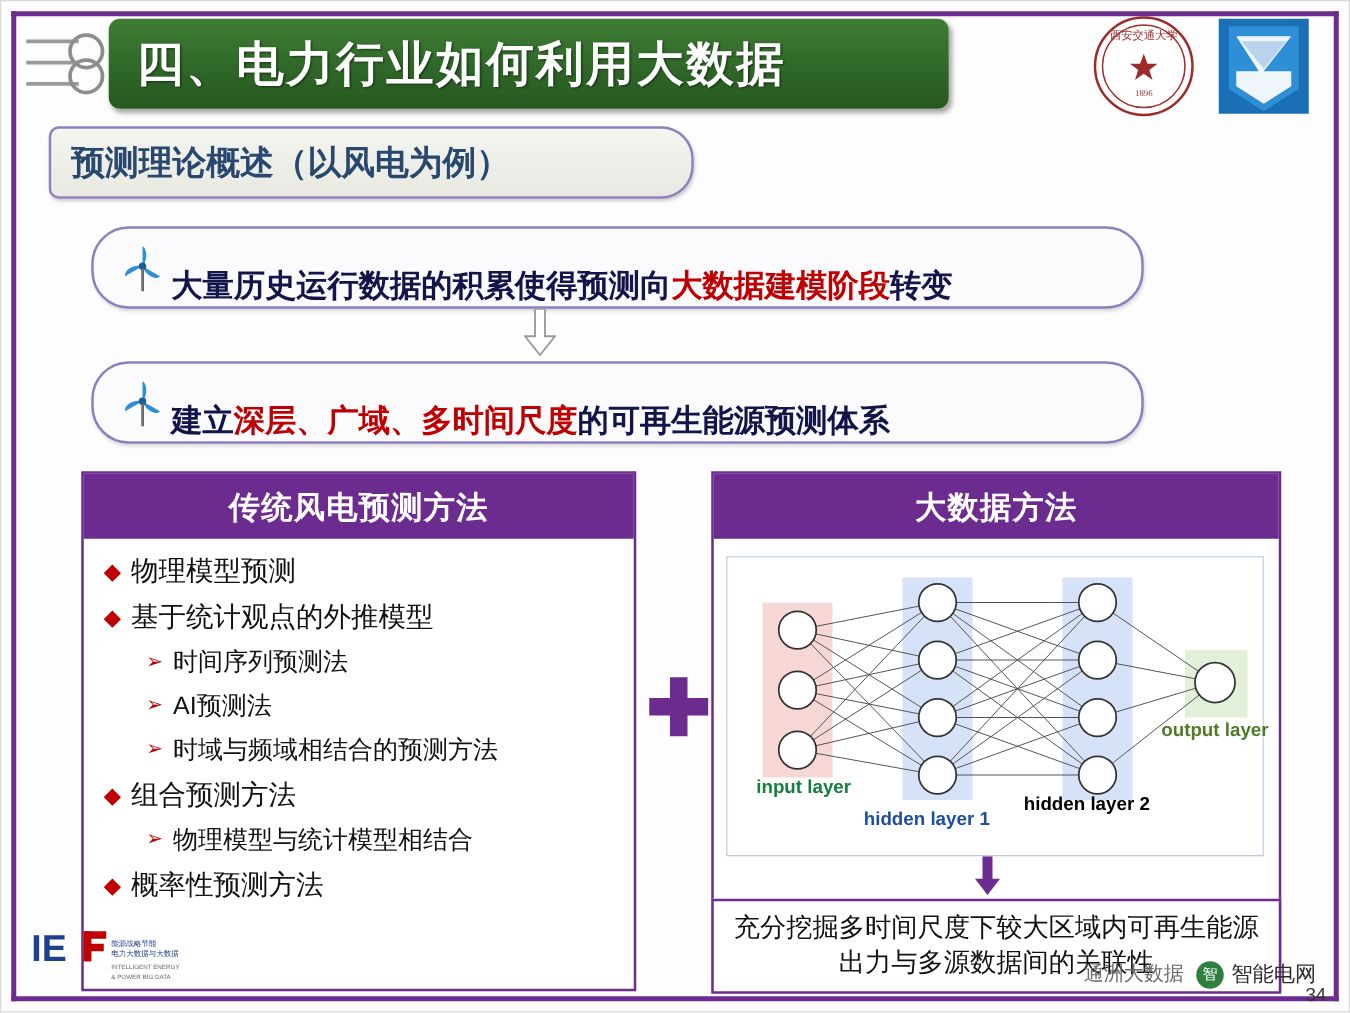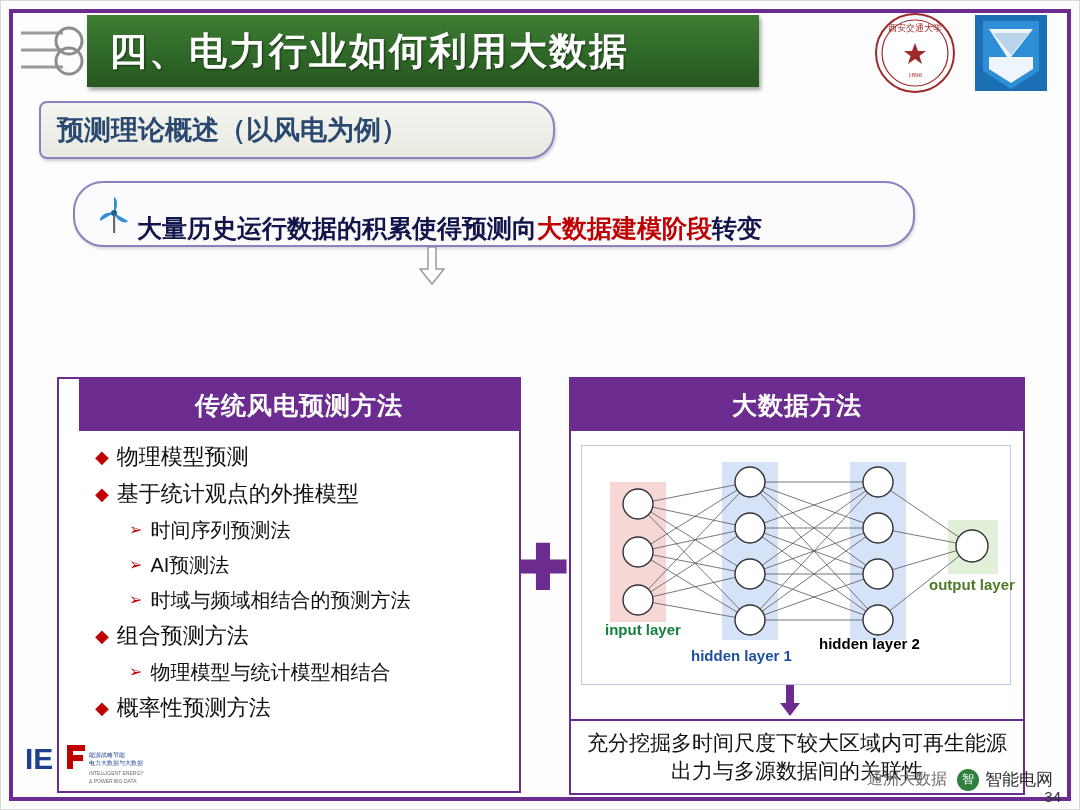--- a/index.html
+++ b/index.html
@@ -18,21 +18,21 @@
   
   .frame-left{position:absolute;left:8px;top:8px;bottom:8px;width:4px;background:#6b2b8f;}
   .frame-right{position:absolute;right:8px;top:8px;bottom:8px;width:4px;background:#6b2b8f;}
   .frame-top{position:absolute;left:8px;right:8px;top:8px;height:4px;background:#6b2b8f;}
   .frame-bottom{position:absolute;left:8px;right:8px;bottom:8px;height:4px;background:#6b2b8f;}
 
   
   .title-bar{
     position:absolute;left:86px;top:14px;width:672px;height:72px;
     background:linear-gradient(180deg,#3f7d34 0%, #2f6828 55%, #27581f 100%);
-    border-radius:0;
+    border-radius:9px;
     box-shadow:2px 3px 4px rgba(0,0,0,.35);
     display:flex;align-items:center;
   }
   .title-text{
     color:#ffffff;font-size:38px;font-weight:bold;letter-spacing:2px;
     padding-left:22px;
     text-shadow:1px 1px 2px rgba(0,0,0,.5);
   }
   .title-ring{
     position:absolute;left:18px;top:16px;width:70px;height:66px;
@@ -70,21 +70,21 @@
   .windicon{position:absolute;left:18px;top:8px;width:42px;height:46px;}
 
   .arrow-down{
     position:absolute;left:418px;top:246px;width:26px;height:38px;
   }
 
   
   .panel{
     position:absolute;border:2px solid #6b2b8f;background:#ffffff;
   }
-  #panel-left{left:56px;top:376px;width:440px;height:412px;padding-left:20px;}
+  #panel-left{left:64px;top:376px;width:440px;height:412px;}
   #panel-right{left:568px;top:376px;width:452px;height:412px;}
   .panel-head{
     height:52px;background:#6b2b8f;display:flex;align-items:center;justify-content:center;
   }
   .panel-head span{color:#ffffff;font-size:25px;font-weight:bold;letter-spacing:1px;}
 
   
   .list{padding:12px 0 0 16px;}
   .li1{display:flex;align-items:flex-start;margin-bottom:9px;}
   .li1 .dia{color:#c00000;font-size:18px;line-height:28px;margin-right:8px;}
@@ -184,20 +184,32 @@
     </svg>
     <div class="txt">
       <span>大量历史运行数据的积累使得预测向</span><span class="red">大数据建模阶段</span><span>转变</span>
     </div>
   </div>
 
   <svg class="arrow-down" viewBox="0 0 26 38">
     <polygon points="9,0 17,0 17,22 25,22 13,37 1,22 9,22" fill="#ffffff" stroke="#9a9a9a" stroke-width="1.5"></polygon>
   </svg>
 
+  <div class="banner" id="banner2">
+    <svg class="windicon" viewBox="0 0 42 46">
+      <path d="M21 22 L21 6 C25 8 25 18 21 22 Z" fill="#2f8fd6"></path>
+      <path d="M21 22 L7 30 C6 25 14 20 21 22 Z" fill="#2f8fd6"></path>
+      <path d="M21 22 L35 30 C32 34 23 29 21 22 Z" fill="#2f8fd6"></path>
+      <circle cx="21" cy="22" r="3" fill="#1b5e8f"></circle>
+      <rect x="20" y="24" width="2.2" height="18" fill="#6b6b6b"></rect>
+    </svg>
+    <div class="txt">
+      <span>建立</span><span class="red">深层、广域、多时间尺度</span><span>的可再生能源预测体系</span>
+    </div>
+  </div>
 
   <div class="panel" id="panel-left">
     <div class="panel-head">
       <span>传统风电预测方法</span>
     </div>
     <div class="list">
       <div class="li1">
         <span class="dia">◆</span>
         <span class="t">物理模型预测</span>
       </div>

